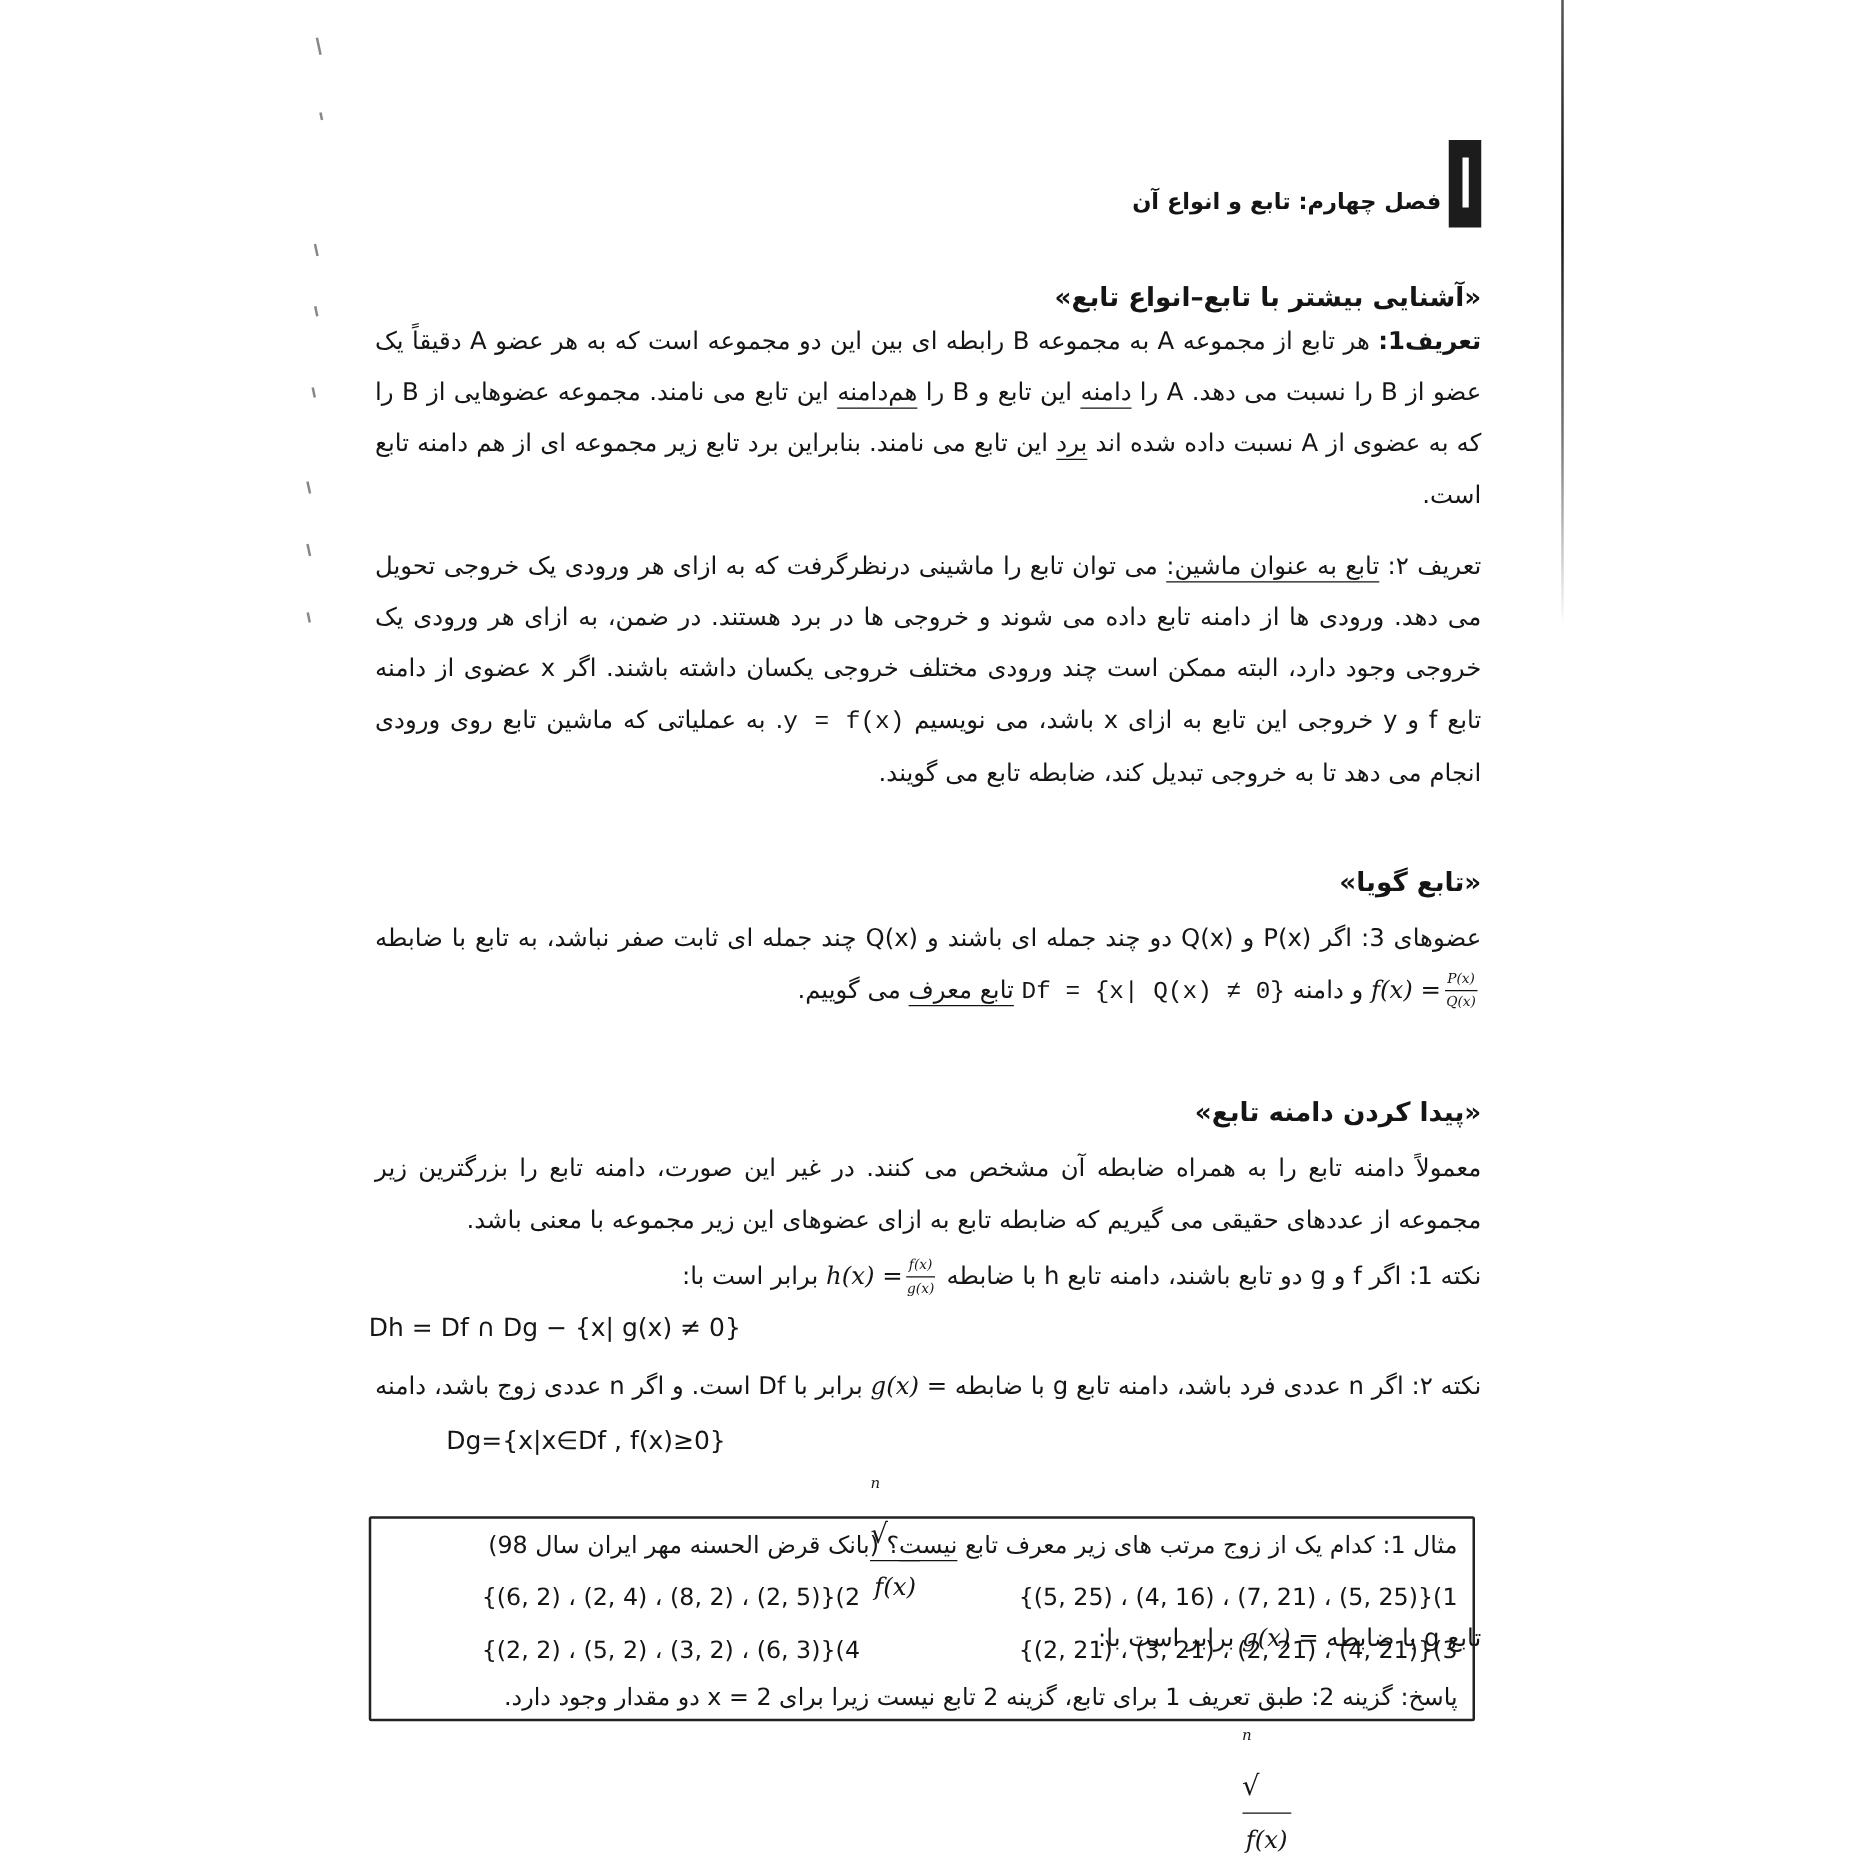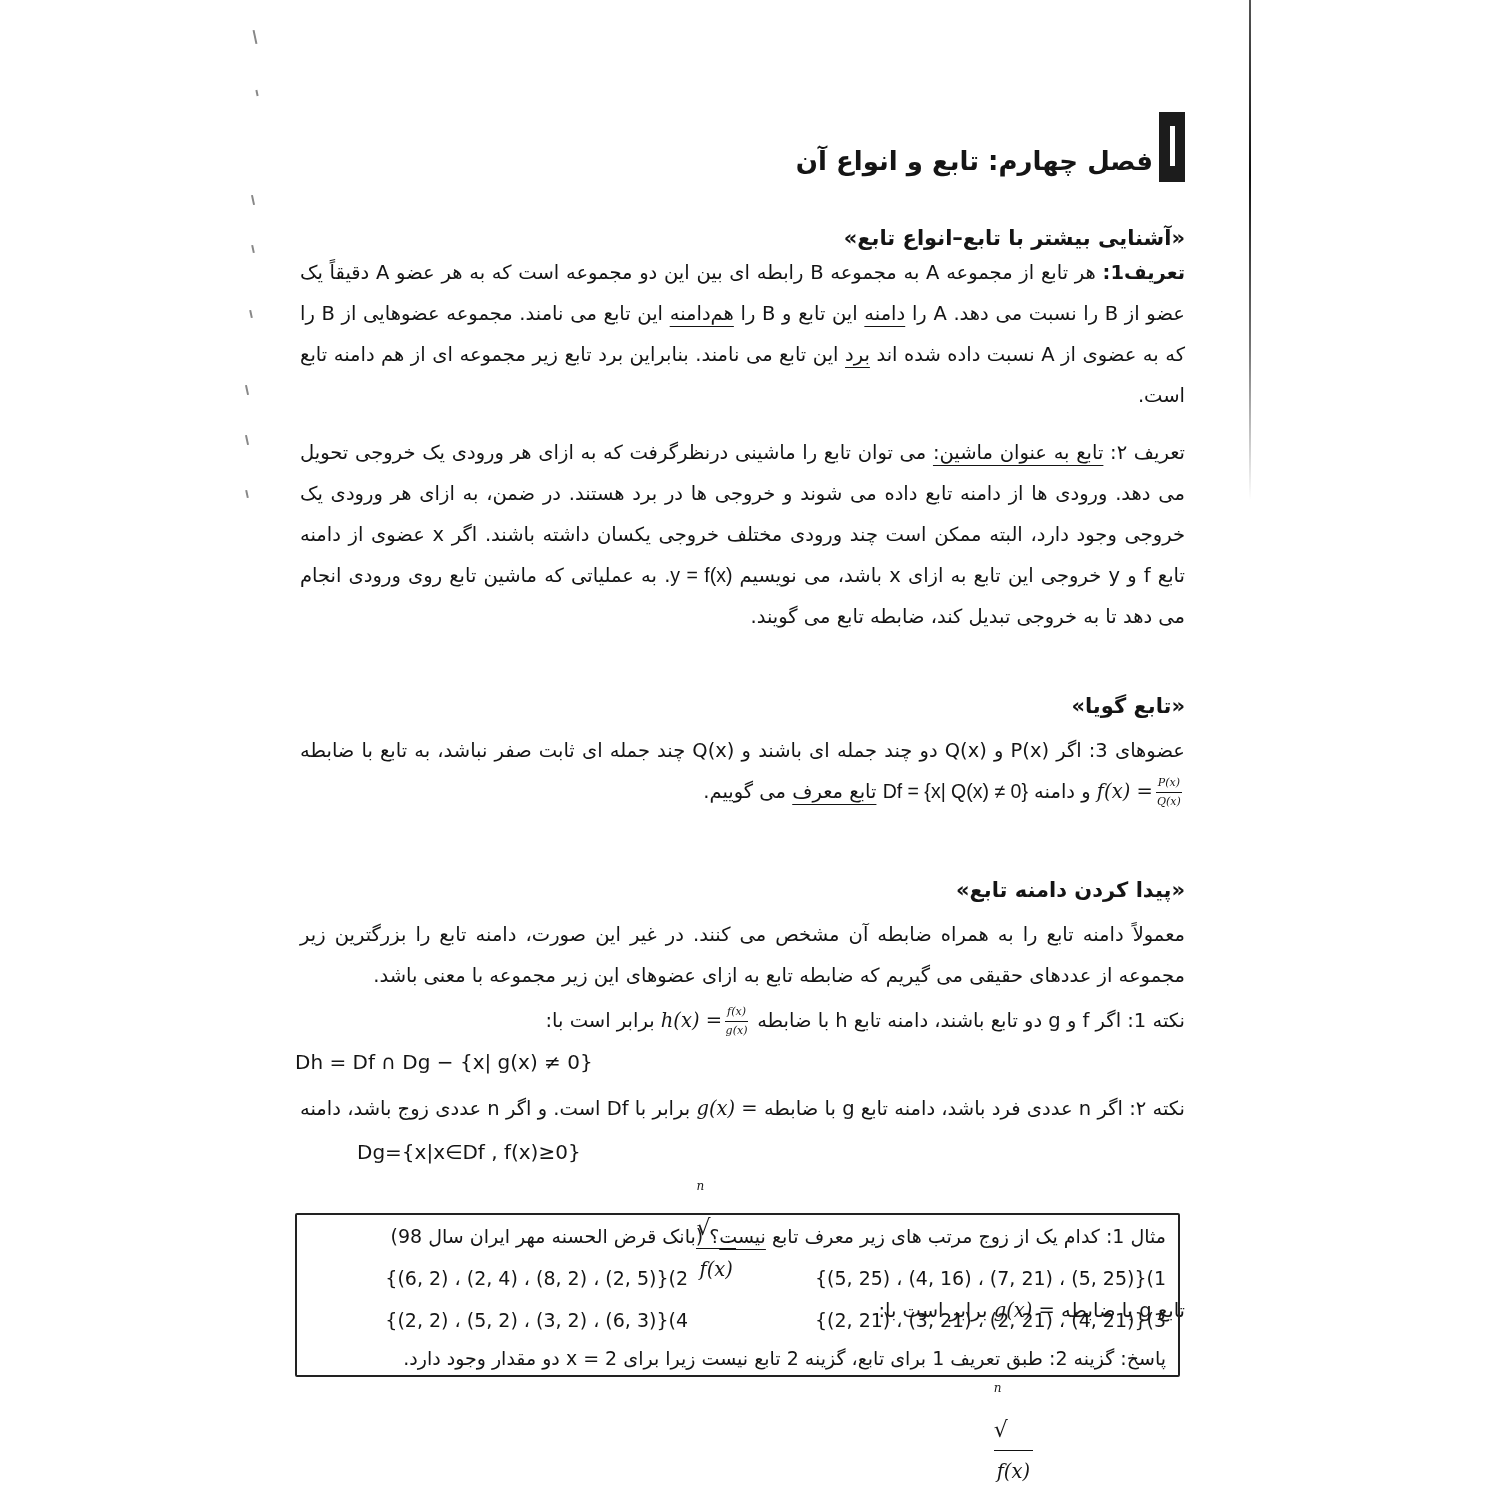--- a/index.html
+++ b/index.html
@@ -6,25 +6,25 @@
   body { width: 1500px; height: 1500px; position: relative; overflow: hidden;
          font-family: "DejaVu Sans", "Liberation Sans", sans-serif; color: #151515; }
   .binding-line { position: absolute; left: 1249px; top: 0; width: 2px; height: 500px;
          background: linear-gradient(to bottom, #555 0%, #111 35%, #777 70%, rgba(200,200,200,0) 100%); }
   .scan-specks { position: absolute; left: 250px; top: 30px; width: 20px; height: 520px; }
   .scan-specks span { position: absolute; width: 2px; background: #888; transform: rotate(-12deg); }
   .page { position: absolute; left: 295px; top: 0; width: 890px; direction: rtl; text-align: justify; }
   .chapter { position: absolute; right: 0; top: 112px; display: flex; flex-direction: row; align-items: center; }
   .chapter-block { width: 26px; height: 70px; background: #1c1c1c; position: relative; margin-left: 6px; }
   .chapter-block::after { content: ""; position: absolute; left: 11px; top: 14px; width: 5px; height: 40px; background: #fff; }
-  .chapter-title { font-size: 26px; font-weight: bold; white-space: nowrap; margin-top: 28px; }
+  .chapter-title { font-size: 18px; font-weight: bold; white-space: nowrap; margin-top: 28px; }
   .heading { position: absolute; right: 0; font-size: 21px; font-weight: bold; white-space: nowrap; }
   .para { position: absolute; right: 0; width: 885px; font-size: 19.5px; line-height: 41px; text-align: justify; text-align-last: right; }
   .u { text-decoration: underline; text-underline-offset: 6px; }
-  .ltr { direction: ltr; unicode-bidi: embed; font-family: Liberation Sans, sans-serif; }
+  .ltr { direction: ltr; unicode-bidi: embed; font-family: Liberation Mono, monospace; }
   .math { font-family: "DejaVu Serif", serif; font-style: italic; direction: ltr; unicode-bidi: isolate; display: inline-block; }
   .frac { display: inline-flex; flex-direction: column; align-items: center; vertical-align: middle; font-size: 11px; line-height: 18px; margin: 0 3px; }
   .frac .num { border-bottom: 1.5px solid #111; padding: 0 2px; }
   .root { display: inline-flex; align-items: flex-start; flex-direction: column; }
   .root .idx { font-size: 12px; margin-right: -2px; margin-top: -4px; }
   .root .rad { font-style: normal; font-size: 22px; }
   .root .under { border-top: 1.5px solid #111; padding: 0 3px; }
   .formula-line { position: absolute; left: 0; font-size: 20px; direction: ltr; white-space: nowrap; }
   .example-box { position: absolute; left: 295px; top: 1213px; width: 885px; height: 164px;
          border: 2px solid #222; border-radius: 2px; box-sizing: border-box; direction: rtl; }

